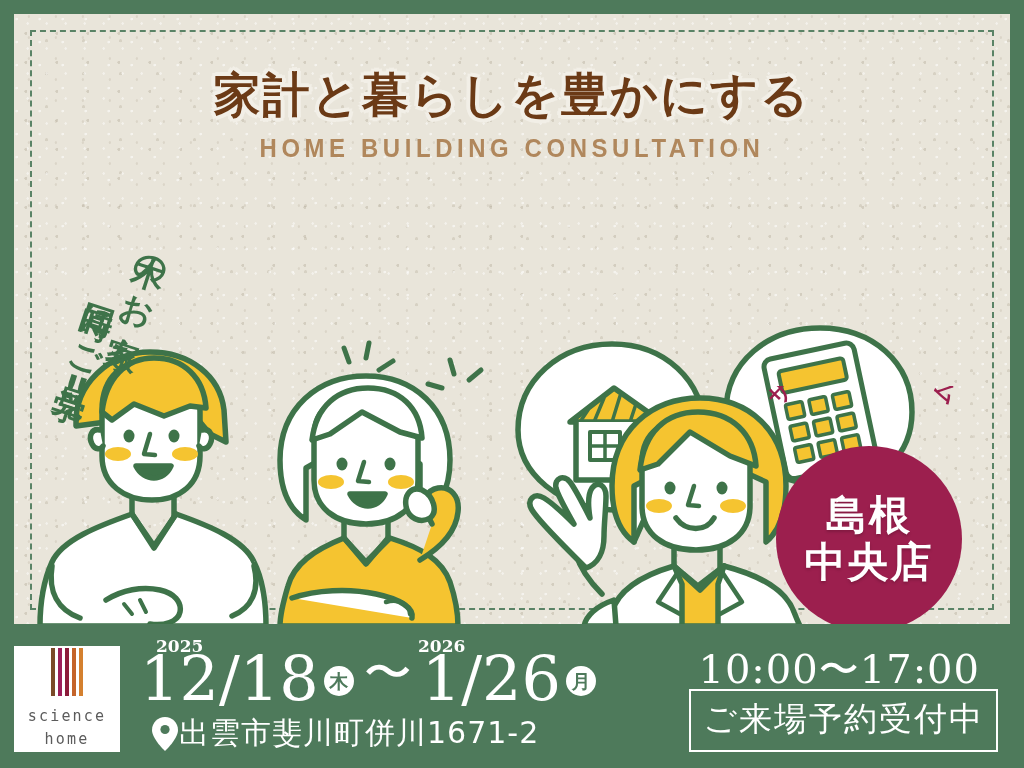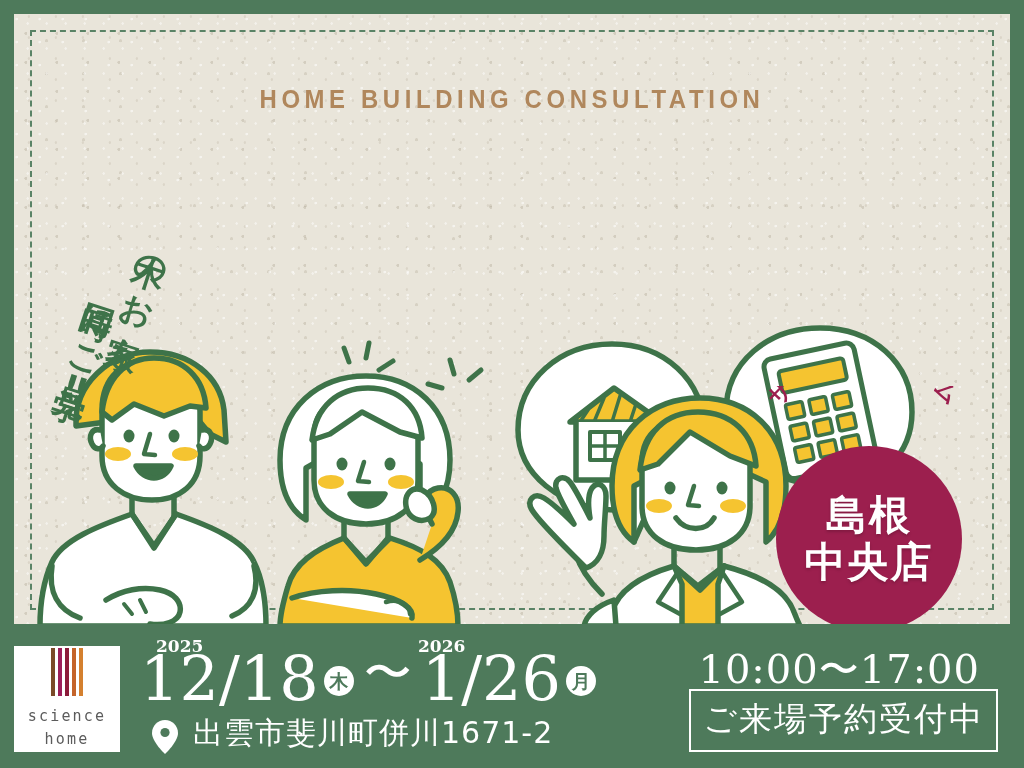--- a/index.html
+++ b/index.html
@@ -146,21 +146,21 @@
     width:30px; height:30px; border-radius:50%;
     background:#ffffff; color:#4e7a5b;
     font-family:"DejaVu Serif", serif;
     font-size:19px; font-weight:bold;
     margin:18px 0 0 5px;
   }
   .tilde { font-size:48px; margin:0 10px; }
 
   #addr {
     position:absolute; left:152px; bottom:14px;
-    display:flex; align-items:flex-end; gap:15px;
+    display:flex; align-items:center; gap:1px;
     font-family:"DejaVu Sans", sans-serif;
     font-size:30px; color:#ffffff; letter-spacing:1px;
   }
 
   #hours {
     position:absolute; right:44px; top:18px;
     font-family:"DejaVu Serif", serif;
     font-size:40px; color:#ffffff; letter-spacing:1px;
   }
   #resv {
@@ -172,20 +172,21 @@
 </style>
 </head>
 <body>
 
 <div id="poster">
   <div id="canvas">
 
     <div id="dashed"></div>
 
     <div id="headline">
+      <div class="t-line1">家計と暮らしを豊かにする</div>
       <div class="t-sub">HOME BUILDING CONSULTATION</div>
     </div>
 
     <div id="catch">
       <div id="catch-a" class="catch-col">木のお家も</div>
       <div id="catch-b" class="catch-col">同時にご見学‼</div>
     </div>
 
     <svg id="illus" viewBox="0 0 996 312">
       <g fill="none" stroke="#3e7349" stroke-width="5.5" stroke-linecap="round" stroke-linejoin="round">

